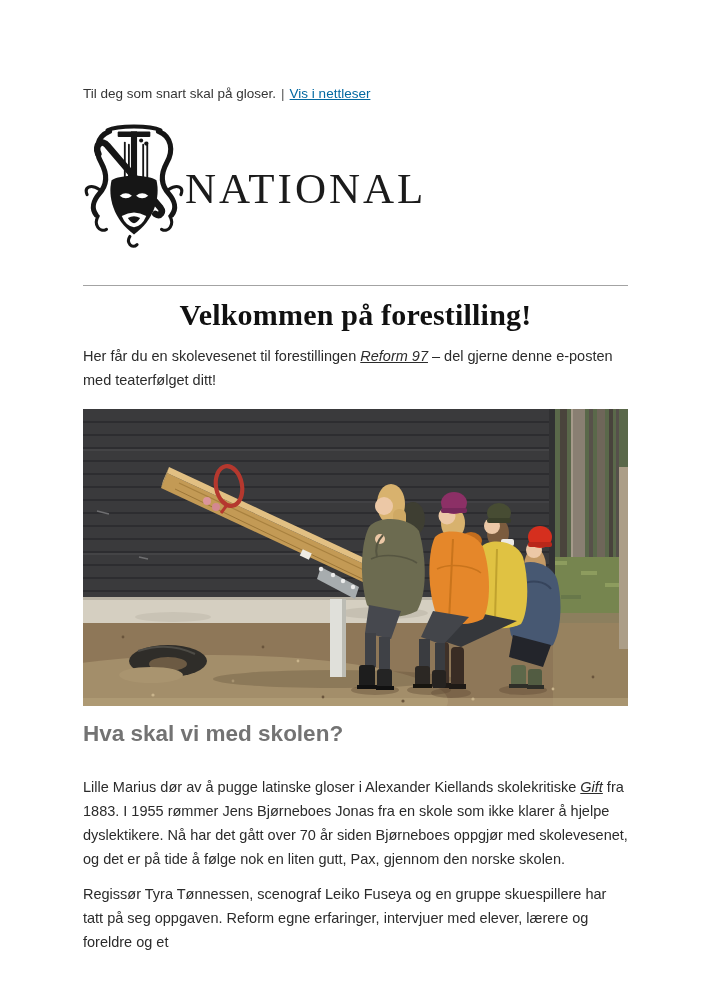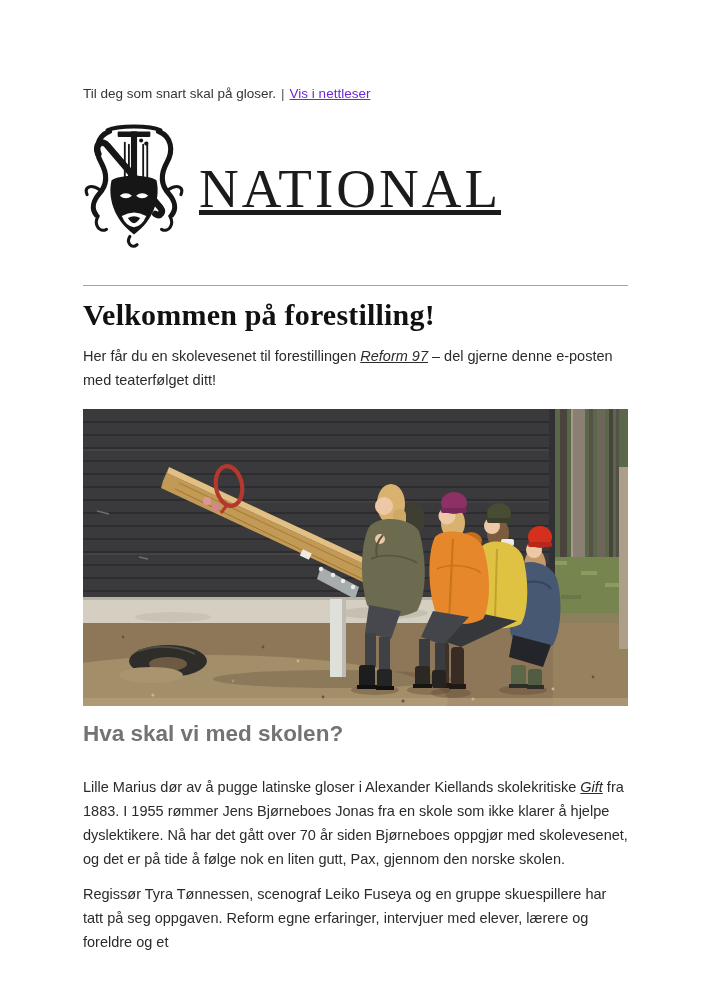--- a/index.html
+++ b/index.html
@@ -7,38 +7,37 @@
     width: 708px; height: 1000px; overflow: hidden;
     background: #ffffff;
     font-family: "Liberation Sans", sans-serif;
     color: #2b2b2b;
   }
   .page { width: 545px; margin: 0; padding: 86px 80px 0 83px; }
 
   
   .preheader { font-size: 13.5px; line-height: 16px; color: #353535; }
   .preheader .sep { margin: 0 5px; color: #555; }
-  .preheader a { color: #6d28d9; text-decoration: underline; cursor: pointer; }
+  .preheader a { color: #0369a1; text-decoration: underline; cursor: pointer; }
 
   
   .logo-row { display: flex; align-items: center; margin-top: 19px; cursor: pointer; }
   .emblem { width: 102px; height: 135px; flex: 0 0 auto; }
   .brand-text {
-    margin-left: 14px;
     font-family: "Liberation Serif", serif;
-    font-size: 55px; line-height: 54px; letter-spacing: 3px;
-    color: #1b1b1b; font-weight: 500; text-decoration: underline;
+    font-size: 43px; line-height: 54px; letter-spacing: 3px;
+    color: #1b1b1b; font-weight: 500;
   }
 
   hr.divider { border: none; border-top: 1px solid #a3a3a3; margin: 29px 0 0 0; }
 
   h1.title {
     font-family: "Liberation Serif", serif;
     font-size: 30px; line-height: 36px; font-weight: bold;
-    color: #111; margin: 11px 0 0 0; letter-spacing: 0.2px;
+    color: #111; margin: 11px 0 0 0; letter-spacing: 0.2px; text-align: center;
   }
   p.body-text { font-size: 14.5px; line-height: 24px; margin: 11px 0 0 0; color: #2b2b2b; }
   p.body-text em { font-style: italic; text-decoration: underline; }
 
   .hero { width: 545px; height: 297px; margin-top: 17px; display: block; }
   .hero svg { display: block; }
 
   h2.section-heading {
     font-size: 22.5px; line-height: 26px; font-weight: bold;
     color: #737373; margin: 15px 0 0 0;

